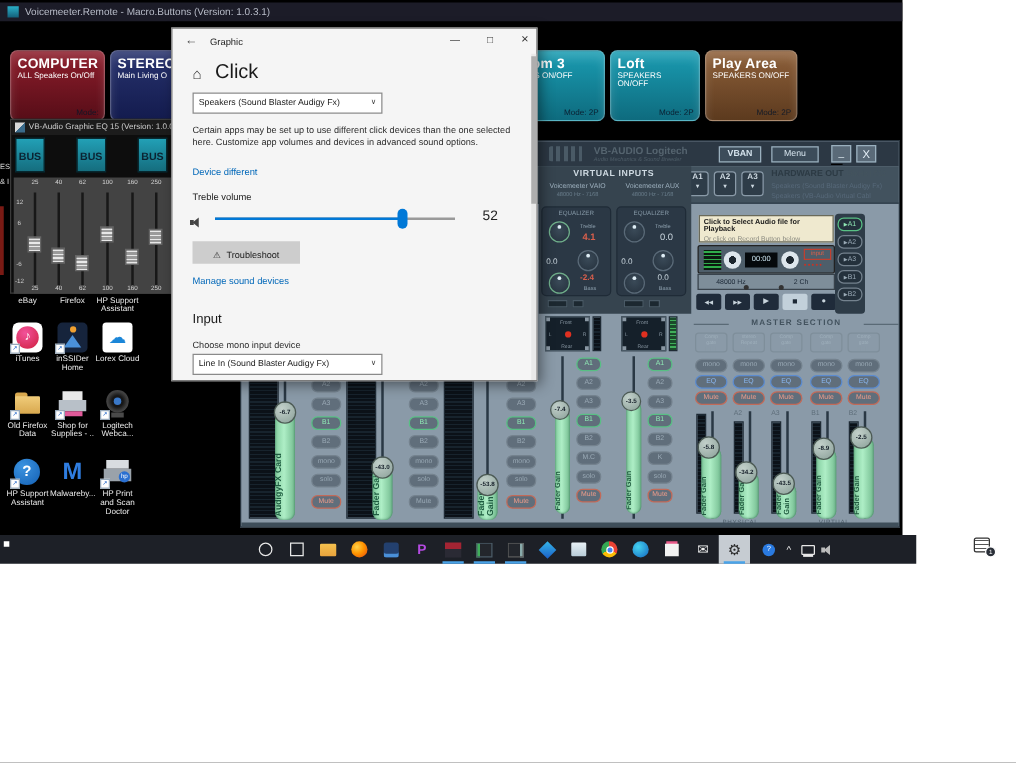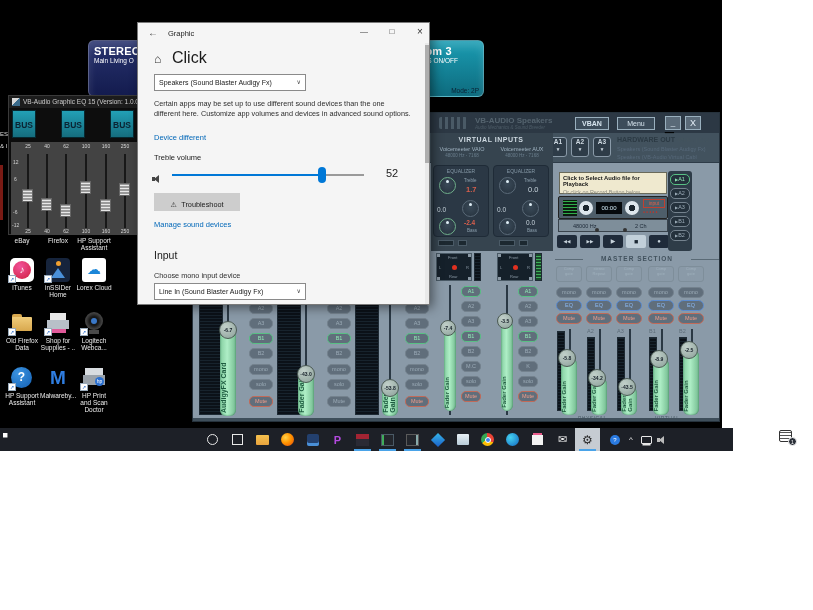--- a/index.html
+++ b/index.html
@@ -57,27 +57,46 @@
 #taskbar{left:0;top:428px;width:733px;height:23px;background:#1d2027;position:absolute}
 .tcell{position:absolute;top:0;width:25px;height:23px;display:flex;align-items:center;justify-content:center}
 .tund{position:absolute;bottom:0;left:4px;width:17px;height:2px;background:#4aa3e8}
 .tray{color:#eee;font-size:8px}
 </style>
 </head>
 <body>
 
 <div id="desktop">
 
+  <div class="a mtitle">
+    <span class="a" style="left:6px;top:3px;width:9px;height:9px;background:linear-gradient(#2ab0c8,#14607a)"></span>
+    <span class="a" style="left:20px">Voicemeeter.Remote - Macro.Buttons (Version: 1.0.3.1)</span>
+  </div>
+  <div class="a mbtn" style="left:8px;width:76px;background:linear-gradient(#8e1e2c,#560d17)">
+    <div class="t">COMPUTER</div>
+    <div class="s">ALL Speakers On/Off</div>
+    <div class="mode">Mode:</div>
+  </div>
   <div class="a mbtn" style="left:88px;width:76px;background:linear-gradient(#28336e,#131b4e)">
     <div class="t">STEREO</div>
     <div class="s">Main Living O</div>
   </div>
   <div class="a mbtn" style="left:408px;width:76px;background:linear-gradient(#1a9cb2,#0e6b7e)">
     <div class="t">room 3</div>
     <div class="s">KERS ON/OFF</div>
+    <div class="mode">Mode: 2P</div>
+  </div>
+  <div class="a mbtn" style="left:488px;width:72px;background:linear-gradient(#1a9cb2,#0e6b7e)">
+    <div class="t">Loft</div>
+    <div class="s">SPEAKERS ON/OFF</div>
+    <div class="mode">Mode: 2P</div>
+  </div>
+  <div class="a mbtn" style="left:564px;width:74px;background:linear-gradient(#8e603a,#5c3a1e)">
+    <div class="t">Play Area</div>
+    <div class="s">SPEAKERS ON/OFF</div>
     <div class="mode">Mode: 2P</div>
   </div>
 
   <div class="a" style="left:0;top:131px;color:#ddd;font-size:6px">ESE</div>
   <div class="a" style="left:0;top:143px;color:#ddd;font-size:6px">&amp; I</div>
   <div class="a" style="left:0;top:165px;width:3px;height:55px;background:#7a1a14"></div>
 
   <div class="a dcell" style="left:4px;top:237px">eBay</div>
   <div class="a dcell" style="left:40px;top:237px">Firefox</div>
   <div class="a dcell" style="left:76px;top:237px">HP Support Assistant</div>
@@ -147,21 +166,21 @@
       <span class="a" style="left:13px;top:11px;width:9px;height:9px;border-radius:50%;background:#2a6fd0;color:#fff;font-size:5px;line-height:9px;text-align:center">hp</span>
       <span class="sc">↗</span>
     </div>
     <div>HP Print and Scan Doctor</div>
   </div>
 
   <div id="vm">
     <div class="a vmtb"></div>
     <div class="a vmband"></div>
     <span class="a" style="left:246px;top:4px;width:28px;height:12px;background:repeating-linear-gradient(90deg,#4a5a66 0 3px,#2c3844 3px 6px);border-radius:2px"></span>
-    <span class="a" style="left:282px;top:3px;font-size:8px;font-weight:bold;color:#55646f">VB-AUDIO Speakers</span>
+    <span class="a" style="left:282px;top:3px;font-size:8px;font-weight:bold;color:#55646f">VB-AUDIO Logitech</span>
     <span class="a" style="left:282px;top:12px;font-size:4.5px;font-style:italic;color:#4e5d68">Audio Mechanics &amp; Sound Breeder</span>
     <span class="a" style="left:382px;top:4px;width:34px;height:13px;background:#3c4c5a;border:1px solid #9ab0be;color:#d6e4ee;font-size:7px;font-weight:bold;text-align:center;line-height:12px">VBAN</span>
     <span class="a" style="left:424px;top:4px;width:38px;height:13px;background:#3c4c5a;border:1px solid #9ab0be;color:#d6e4ee;font-size:7px;text-align:center;line-height:12px">Menu</span>
     <span class="a" style="left:472px;top:3px;width:16px;height:14px;background:#55pág?">_</span>
     <span class="a" style="left:472px;top:3px;width:16px;height:14px;background:#5a6a78;border:1px solid #9ab0be;color:#e6f0f8;font-size:8px;text-align:center;line-height:11px">_</span>
     <span class="a" style="left:492px;top:3px;width:16px;height:14px;background:#5a6a78;border:1px solid #9ab0be;color:#e6f0f8;font-size:9px;text-align:center;line-height:13px">X</span>
 
     <span class="a" style="left:356px;top:24px;width:18px;height:20px;background:#2e3c48;border:1px solid #8a9aa8;border-radius:3px;color:#cdd8e0;font-size:6.5px;font-weight:bold;text-align:center"><span>A1</span><br><span style="font-size:5px">▾</span></span>
     <span class="a" style="left:378px;top:24px;width:18px;height:20px;background:#2e3c48;border:1px solid #8a9aa8;border-radius:3px;color:#cdd8e0;font-size:6.5px;font-weight:bold;text-align:center"><span>A2</span><br><span style="font-size:5px">▾</span></span>
     <span class="a" style="left:400px;top:24px;width:18px;height:20px;background:#2e3c48;border:1px solid #8a9aa8;border-radius:3px;color:#cdd8e0;font-size:6.5px;font-weight:bold;text-align:center"><span>A3</span><br><span style="font-size:5px">▾</span></span>
@@ -175,21 +194,21 @@
     <span class="a" style="left:240px;top:40px;width:58px;text-align:center;font-size:4.5px;color:#6a7e8c">48000 Hz - 7168</span>
     <span class="a" style="left:300px;top:33px;width:58px;text-align:center;font-size:5.5px;color:#9fb2c0">Voicemeeter AUX</span>
     <span class="a" style="left:300px;top:40px;width:58px;text-align:center;font-size:4.5px;color:#6a7e8c">48000 Hz - 7168</span>
 
     <div class="a" style="left:240px;top:52px;width:56px;height:72px;background:#2b3845;border-radius:4px;border:1px solid #1f2b37">
       <span class="a" style="left:0;top:2px;width:54px;text-align:center;font-size:5px;color:#8598a6">EQUALIZER</span>
       <span class="a knob g" style="left:5px;top:11px;width:17px;height:17px">
           <i></i>
         </span>
       <span class="a" style="left:30px;top:12px;font-size:4.5px;color:#8da0ae">Treble</span>
-      <span class="a" style="left:32px;top:19px;font-size:7.5px;color:#d95f4c;font-weight:bold">1.7</span>
+      <span class="a" style="left:32px;top:19px;font-size:7.5px;color:#d95f4c;font-weight:bold">4.1</span>
       <span class="a" style="left:3px;top:40px;font-size:6.5px;color:#c8d4dc">0.0</span>
       <span class="a knob" style="left:28px;top:34px;width:17px;height:17px">
           <i></i>
         </span>
       <span class="a knob g" style="left:5px;top:52px;width:17px;height:17px">
           <i></i>
         </span>
       <span class="a" style="left:30px;top:53px;font-size:6.5px;color:#d95f4c;font-weight:bold">-2.4</span>
       <span class="a" style="left:33px;top:62px;font-size:4.5px;color:#8da0ae">Bass</span>
     </div>
@@ -475,21 +494,21 @@
     <span class="a wctl" style="left:269px;top:0;font-size:10px">×</span>
 
     <span class="a" style="left:16px;top:29px;font-size:12px;color:#333">⌂</span>
     <span class="a" style="left:34px;top:26px;font-size:16px;font-weight:300;color:#1a1a1a">Click</span>
 
     <div class="a drop" style="left:16px;top:51px">
       <span>Speakers (Sound Blaster Audigy Fx)</span>
       <span class="ch">∨</span>
     </div>
 
-    <div class="a" style="left:16px;top:76px;width:258px;font-size:7.3px;line-height:1.4;color:#2e2e2e">Certain apps may be set up to use different sound devices than the one different here. Customize app volumes and devices in advanced sound options.</div>
+    <div class="a" style="left:16px;top:76px;width:258px;font-size:7.3px;line-height:1.4;color:#2e2e2e">Certain apps may be set up to use different click devices than the one selected here. Customize app volumes and devices in advanced sound options.</div>
     <span class="a link" style="left:16px;top:110px">Device different</span>
     <span class="a" style="left:16px;top:130px;font-size:7.5px;color:#222">Treble volume</span>
 
     <span class="a spk" style="left:14px;top:147px"></span>
     <div class="a" style="left:34px;top:151px;width:192px;height:2px;background:#9a9a9a">
       <span class="a" style="left:0;top:0;width:78%;height:2px;background:#0078d7"></span>
       <span class="a" style="left:76%;top:-7px;width:8px;height:16px;border-radius:4px;background:#0078d7"></span>
     </div>
     <span class="a" style="left:248px;top:144px;font-size:11px;color:#222">52</span>
 

